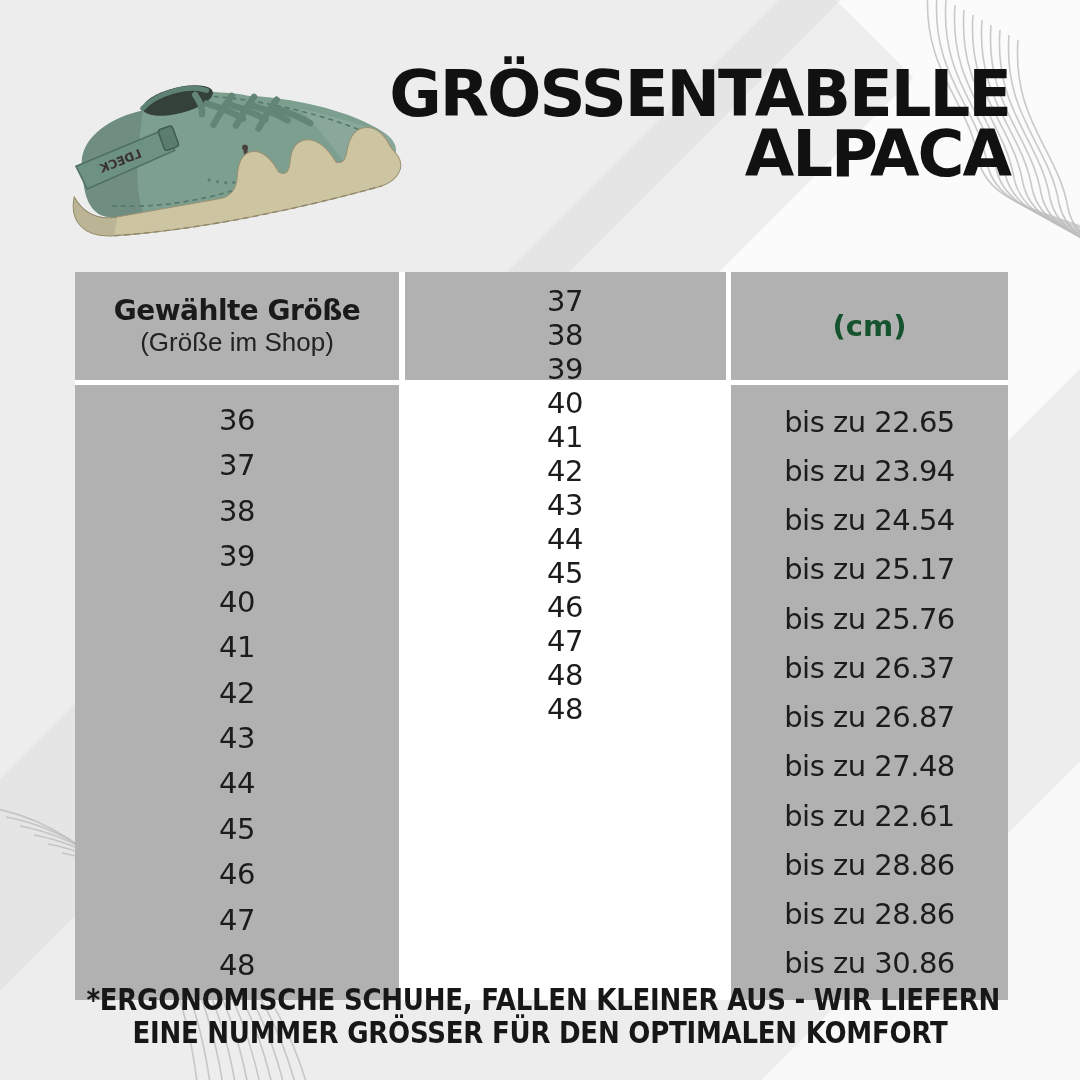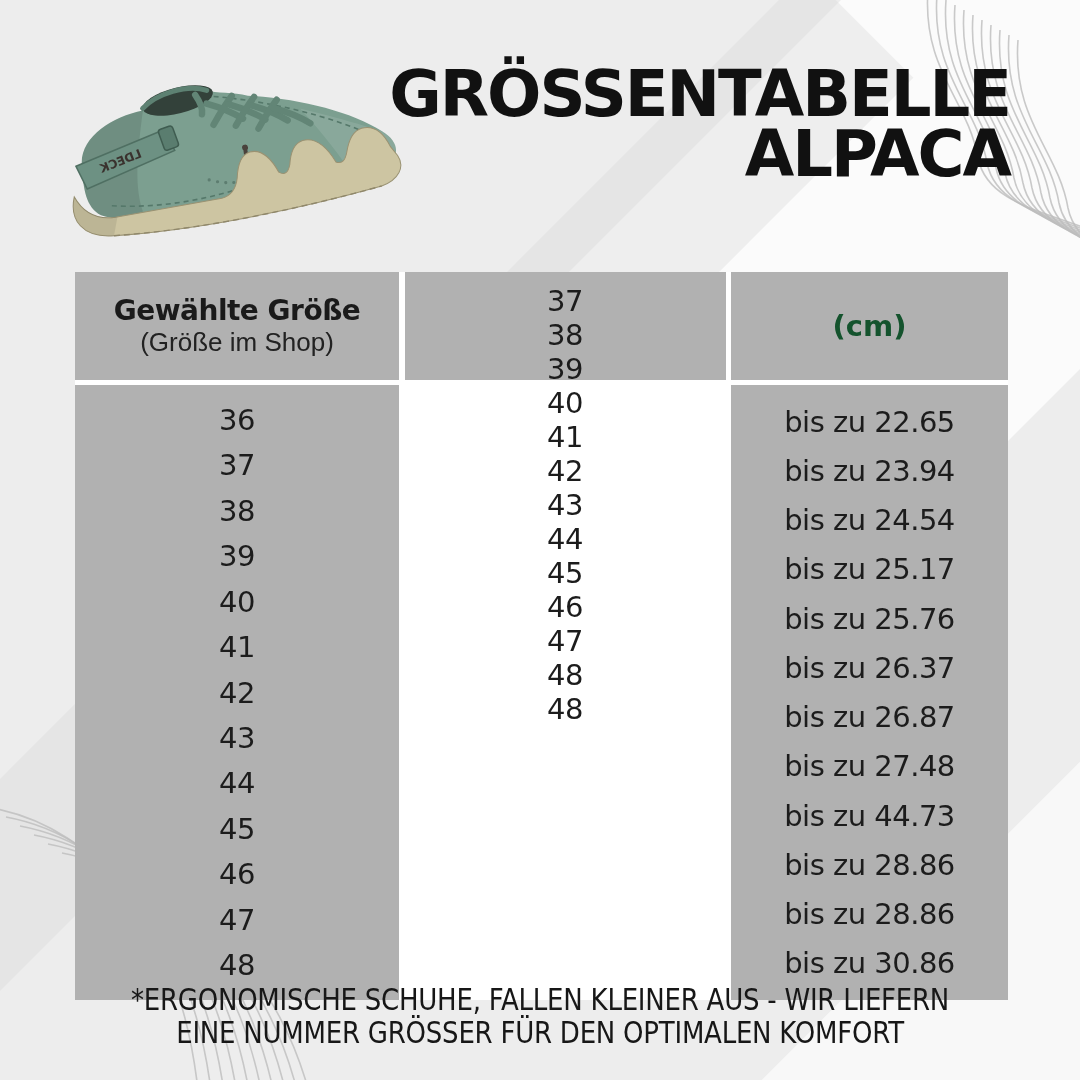--- a/index.html
+++ b/index.html
@@ -56,21 +56,21 @@
     display:flex;flex-direction:column;
     padding:12px 0;
   }
   .cell{
     flex:1;display:flex;align-items:center;justify-content:center;
     font-size:29px;letter-spacing:-.5px;color:#1c1c1c;
   }
   
   .footnote{
     position:absolute;left:0;top:983px;width:1080px;
-    text-align:center;font-weight:normal;color:#171717;
+    text-align:center;font-weight:bold;color:#171717;
   }
   .footnote .fline{display:block;white-space:nowrap;font-size:31px;line-height:1.05;
     transform:scaleX(.84);transform-origin:center;letter-spacing:-.3px;}
 </style>
 </head>
 <body>
 
 <div class="canvas">
 
   <div class="band band-a"></div>
@@ -230,21 +230,21 @@
       </div>
       <div class="col-body">
           <div class="cell">bis zu 22.65</div>
           <div class="cell">bis zu 23.94</div>
           <div class="cell">bis zu 24.54</div>
           <div class="cell">bis zu 25.17</div>
           <div class="cell">bis zu 25.76</div>
           <div class="cell">bis zu 26.37</div>
           <div class="cell">bis zu 26.87</div>
           <div class="cell">bis zu 27.48</div>
-          <div class="cell">bis zu 44.73</div>
+          <div class="cell">bis zu 22.61</div>
           <div class="cell">bis zu 28.86</div>
           <div class="cell">bis zu 28.86</div>
           <div class="cell">bis zu 30.86</div>
         </div>
     </div>
 
   </div>
 
   <footer class="footnote">
     <span class="fline">*ERGONOMISCHE SCHUHE, FALLEN KLEINER AUS - WIR LIEFERN</span>

